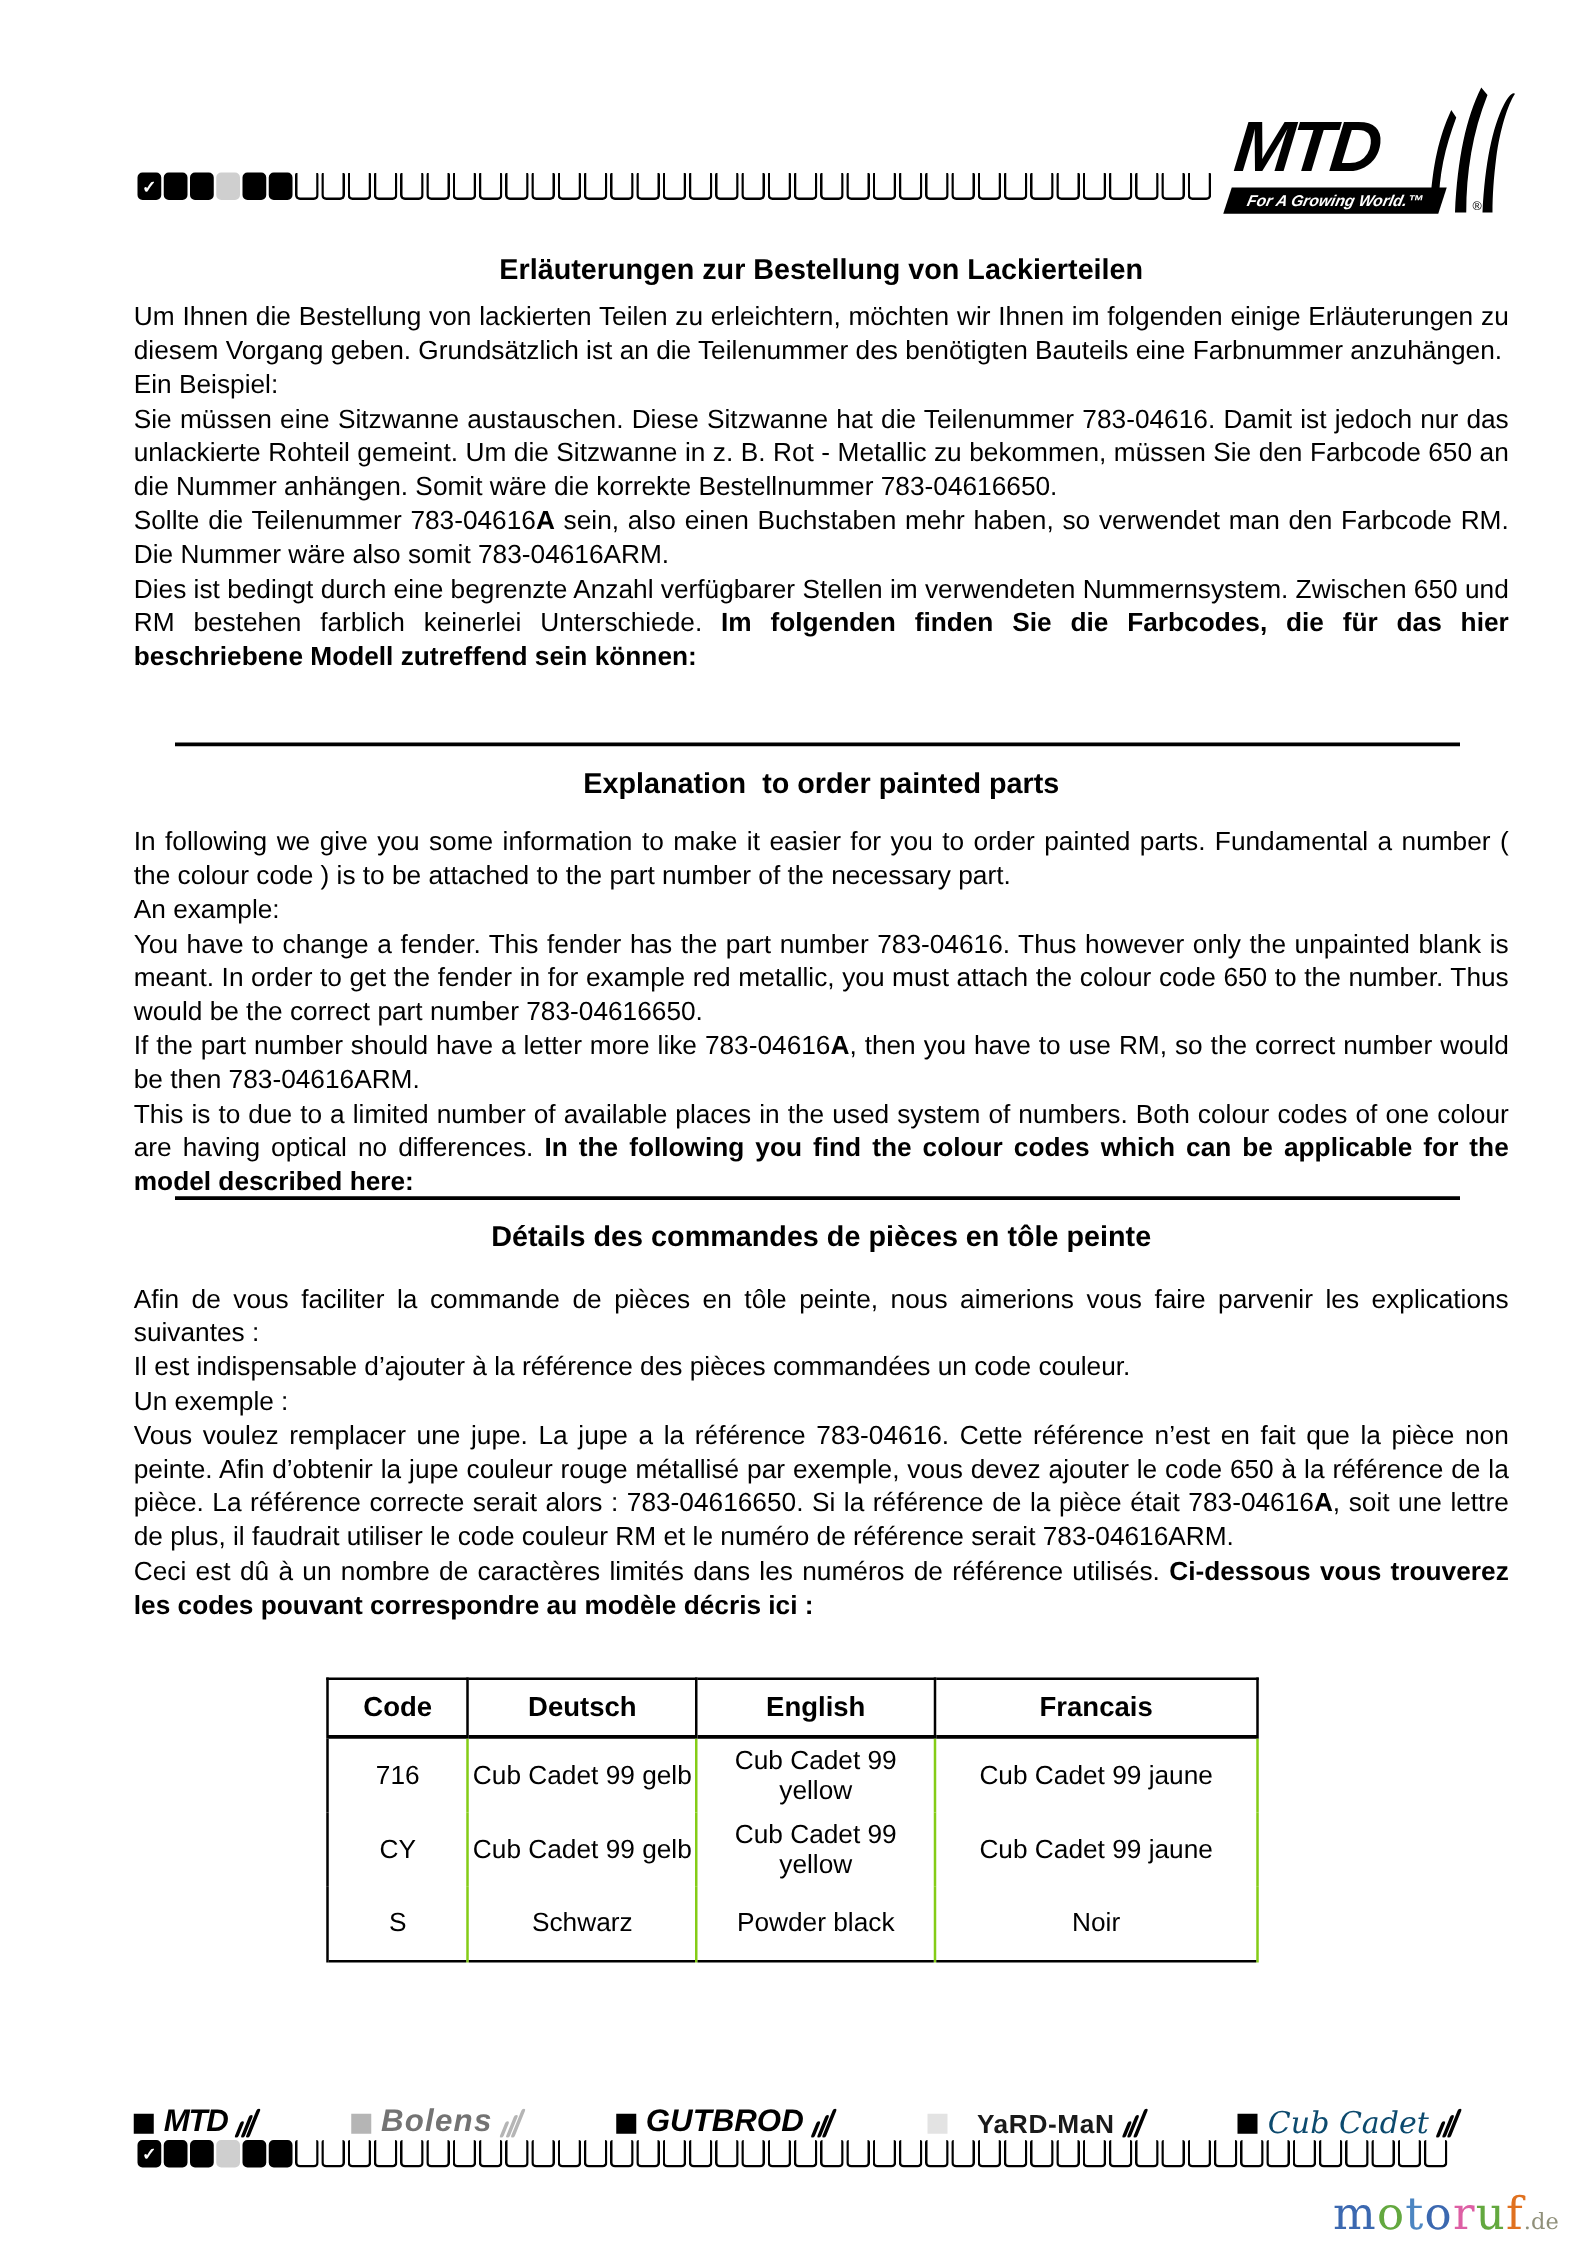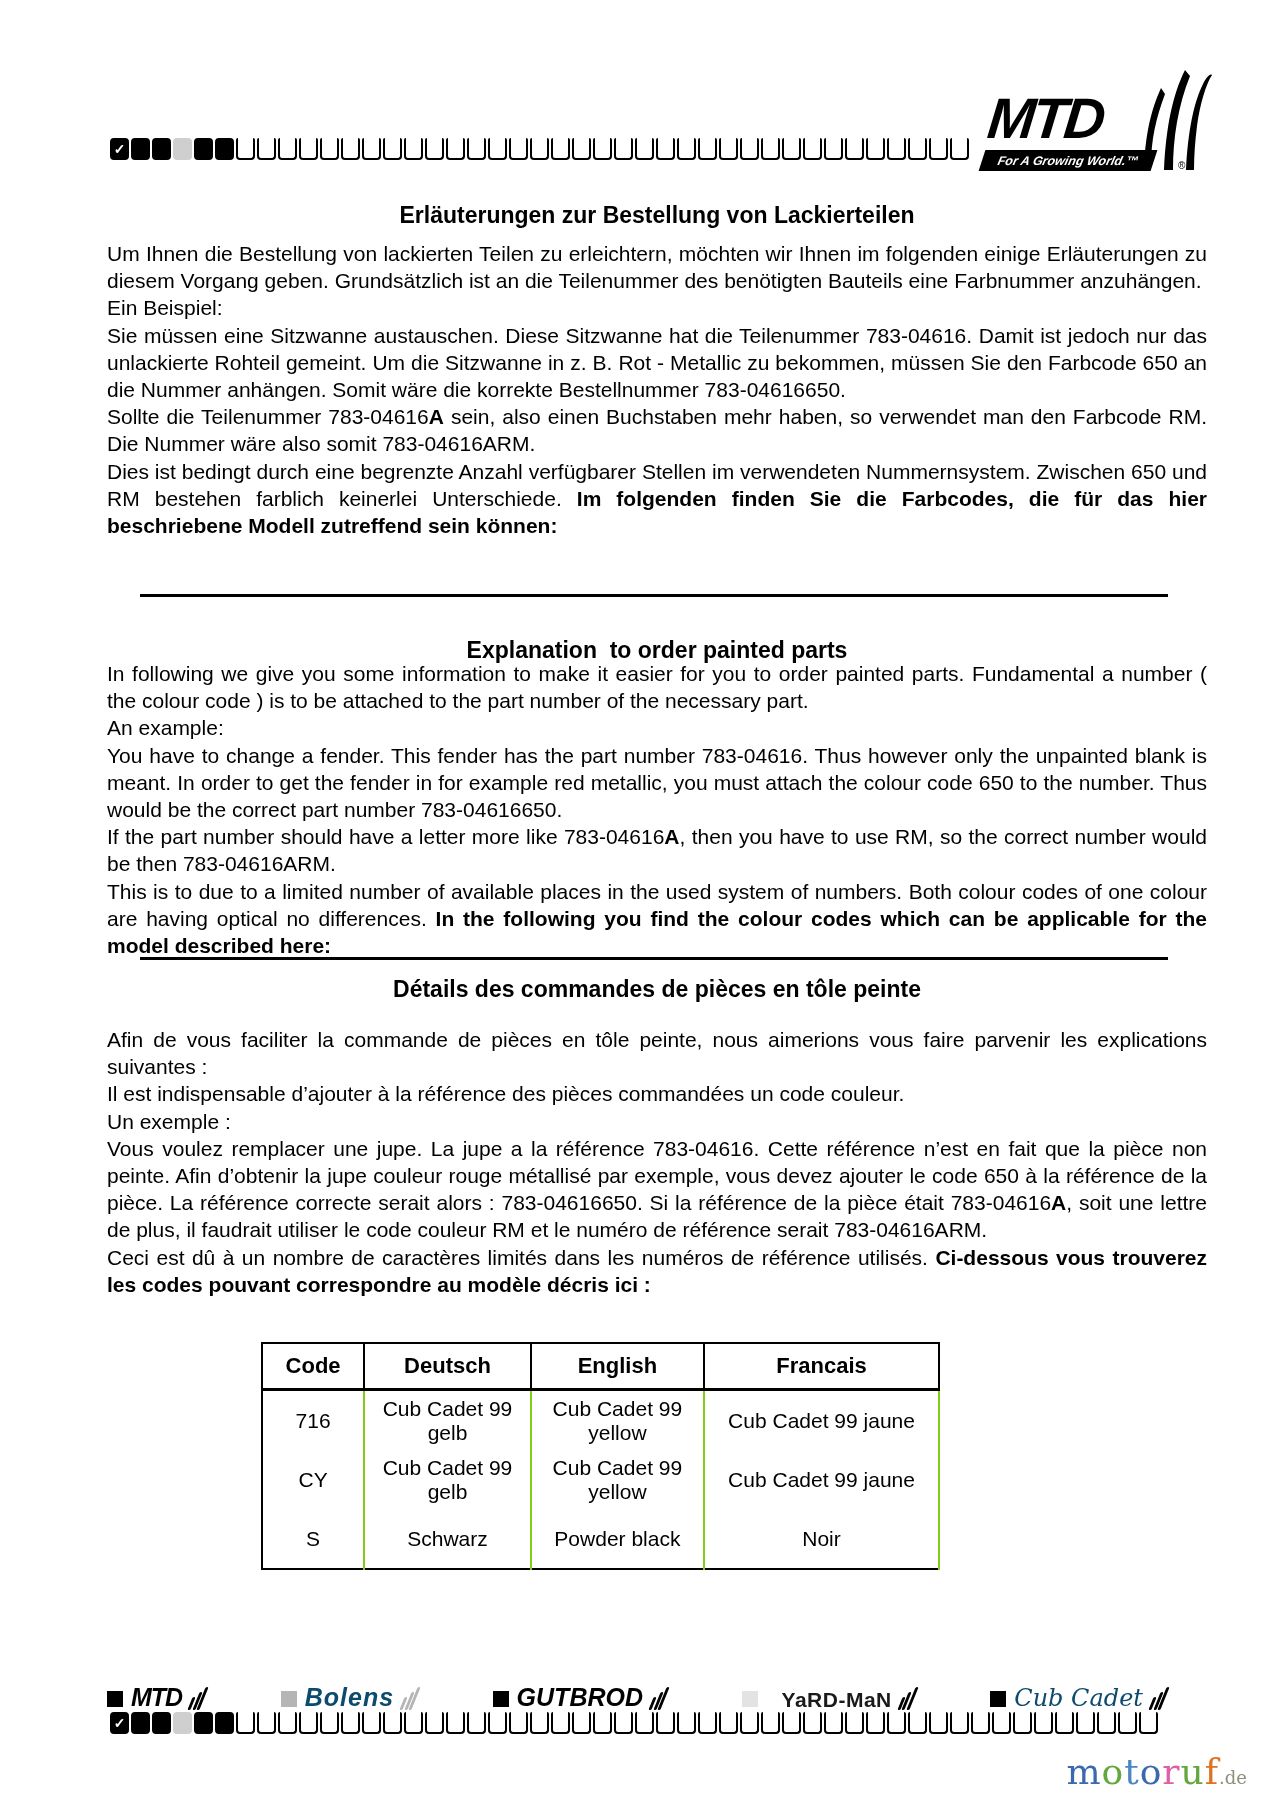--- a/index.html
+++ b/index.html
@@ -29,21 +29,21 @@
   .logo-reg{position:absolute;left:200px;top:96px;font-size:10px;}
 
   
   .content{position:absolute;left:107px;width:1100px;}
   .sec-title{margin:0;font-size:23px;font-weight:bold;text-align:center;white-space:pre-wrap;}
   p.body{margin:0;font-size:21px;line-height:27.2px;text-align:justify;}
   p.body b{font-weight:bold;}
   .rule{position:absolute;left:140px;width:1028px;height:3px;background:#000;}
 
   
-  .code-table{position:absolute;left:261px;top:1342px;width:679px;border-collapse:collapse;
+  .code-table{position:absolute;left:261px;top:1342px;width:746px;border-collapse:collapse;
       table-layout:fixed;}
   .code-table th{border:2px solid #000;border-bottom:3px solid #000;height:42px;
       font-size:22px;font-weight:bold;text-align:center;vertical-align:middle;}
   .code-table td{border-left:2px solid #000;border-right:2px solid #84cc16;border-top:none;
       border-bottom:none;height:57px;font-size:21px;text-align:center;vertical-align:middle;}
   .code-table{border:2px solid #000;}
 
   
   .brands{position:absolute;left:107px;top:1680px;width:1058px;display:flex;
       justify-content:space-between;align-items:flex-end;height:30px;}
@@ -134,21 +134,21 @@
 <div class="content" style="top:240px;">
   <p class="body"><span>Um Ihnen die Bestellung von lackierten Teilen zu erleichtern, möchten wir Ihnen im folgenden einige Erläuterungen zu diesem Vorgang geben. Grundsätzlich ist an die Teilenummer des benötigten Bauteils eine Farbnummer anzuhängen.</span></p>
   <p class="body"><span>Ein Beispiel:</span></p>
   <p class="body"><span>Sie müssen eine Sitzwanne austauschen. Diese Sitzwanne hat die Teilenummer 783-04616. Damit ist jedoch nur das unlackierte Rohteil gemeint. Um die Sitzwanne in z. B. Rot - Metallic zu bekommen, müssen Sie den Farbcode 650 an die Nummer anhängen. Somit wäre die korrekte Bestellnummer 783-04616650.</span></p>
   <p class="body"><span>Sollte die Teilenummer 783-04616</span><b>A</b><span> sein, also einen Buchstaben mehr haben, so verwendet man den Farbcode RM. Die Nummer wäre also somit 783-04616ARM.</span></p>
   <p class="body"><span>Dies ist bedingt durch eine begrenzte Anzahl verfügbarer Stellen im verwendeten Nummernsystem. Zwischen 650 und RM bestehen farblich keinerlei Unterschiede. </span><b>Im folgenden finden Sie die Farbcodes, die für das hier beschriebene Modell zutreffend sein können:</b></p>
 </div>
 
 <div class="rule" style="top:594px;"></div>
 
-<h1 class="content sec-title" style="top:613px;margin-top:24px;">Explanation  to order painted parts</h1>
+<h1 class="content sec-title" style="top:613px;">Explanation  to order painted parts</h1>
 <div class="content" style="top:660px;">
   <p class="body"><span>In following we give you some information to make it easier for you to order painted parts. Fundamental a number ( the colour code ) is to be attached to the part number of the necessary part.</span></p>
   <p class="body"><span>An example:</span></p>
   <p class="body"><span>You  have to change a fender. This fender has the part number 783-04616.  Thus however only the unpainted blank is meant. In order to get the fender in for example red metallic, you must attach the colour code 650 to the number. Thus would be the correct part number 783-04616650.</span></p>
   <p class="body"><span>If the part number should have a letter more like 783-04616</span><b>A</b><span>, then you have to use RM, so the correct number would be then 783-04616ARM.</span></p>
   <p class="body"><span>This is to due to a limited number of available places in the used system of numbers. Both colour codes of one colour are having optical no differences. </span><b>In the following you find the colour codes which can be applicable for the model described here:</b></p>
 </div>
 
 <div class="rule" style="top:957px;"></div>
 
@@ -203,21 +203,21 @@
     <span class="bsq"></span>
     <span class="blabel" style="color: rgb(0, 0, 0);">MTD</span>
     <span class="mblades">
         <i></i>
         <i></i>
         <i></i>
       </span>
   </div>
   <div class="brand brand-bolens">
     <span class="bsq"></span>
-    <span class="blabel" style="color: #0c4a6e;">Bolens</span>
+    <span class="blabel" style="color: #737373;">Bolens</span>
     <span class="mblades">
         <i></i>
         <i></i>
         <i></i>
       </span>
   </div>
   <div class="brand brand-gutbrod">
     <span class="bsq"></span>
     <span class="blabel" style="color: rgb(0, 0, 0);">GUTBROD</span>
     <span class="mblades">

